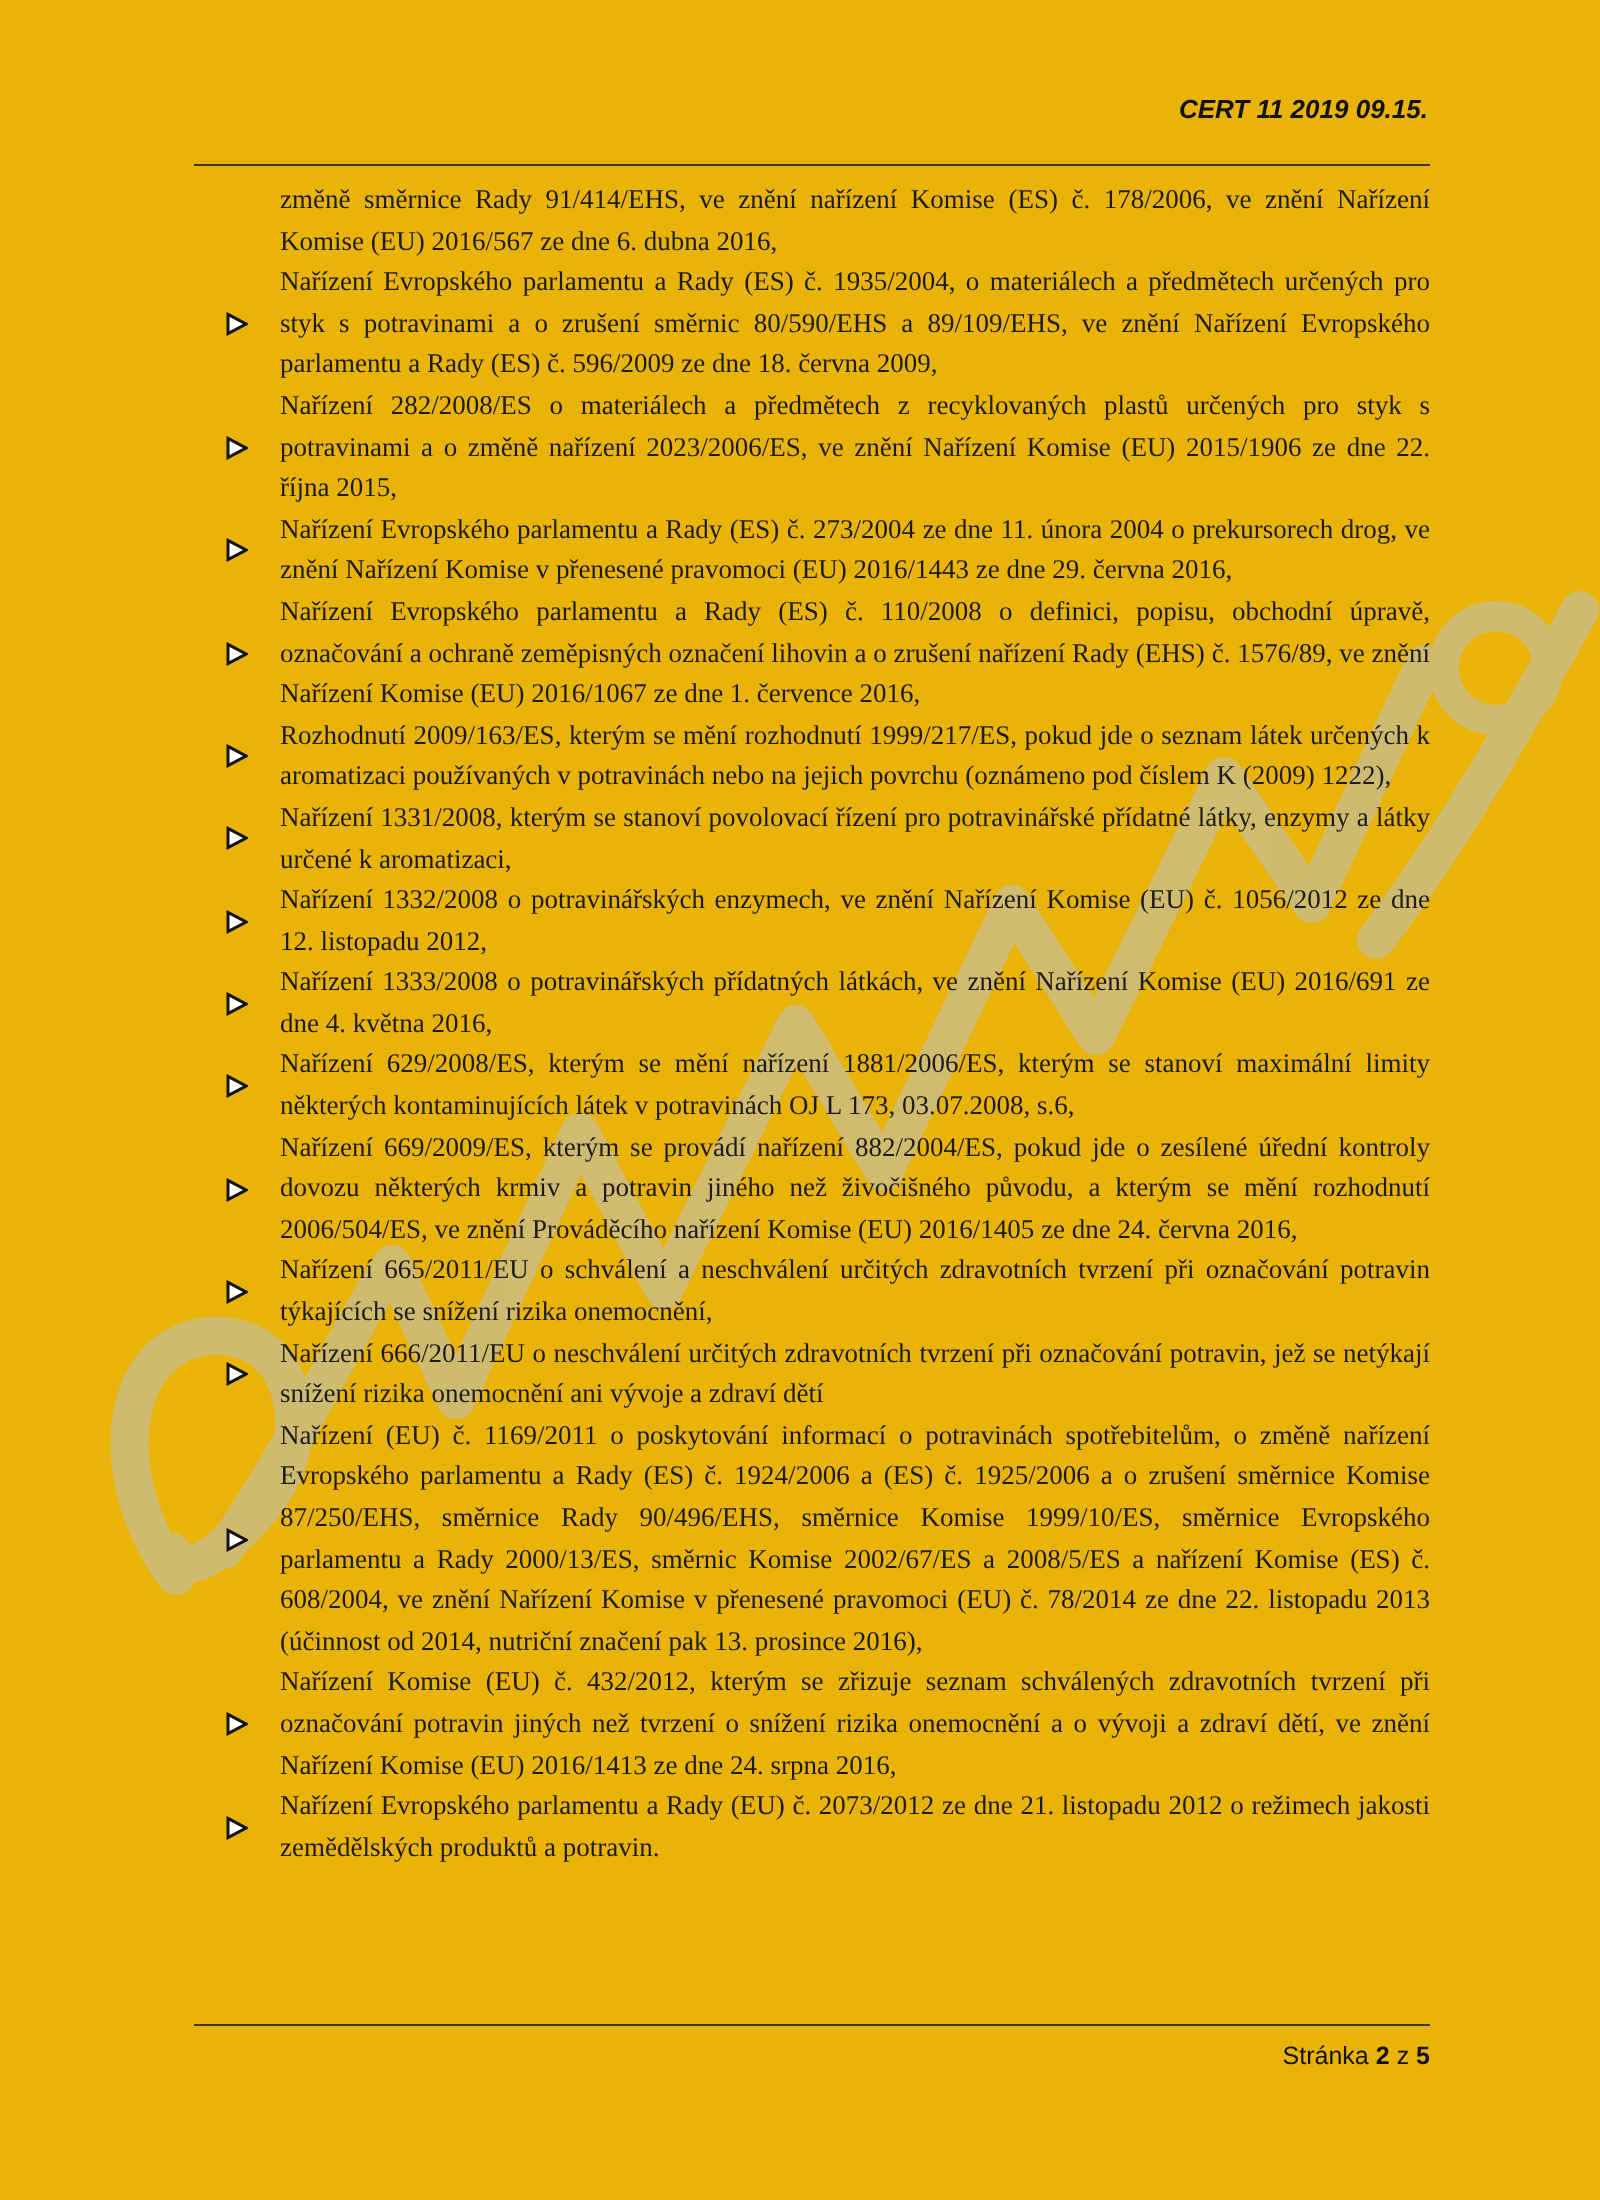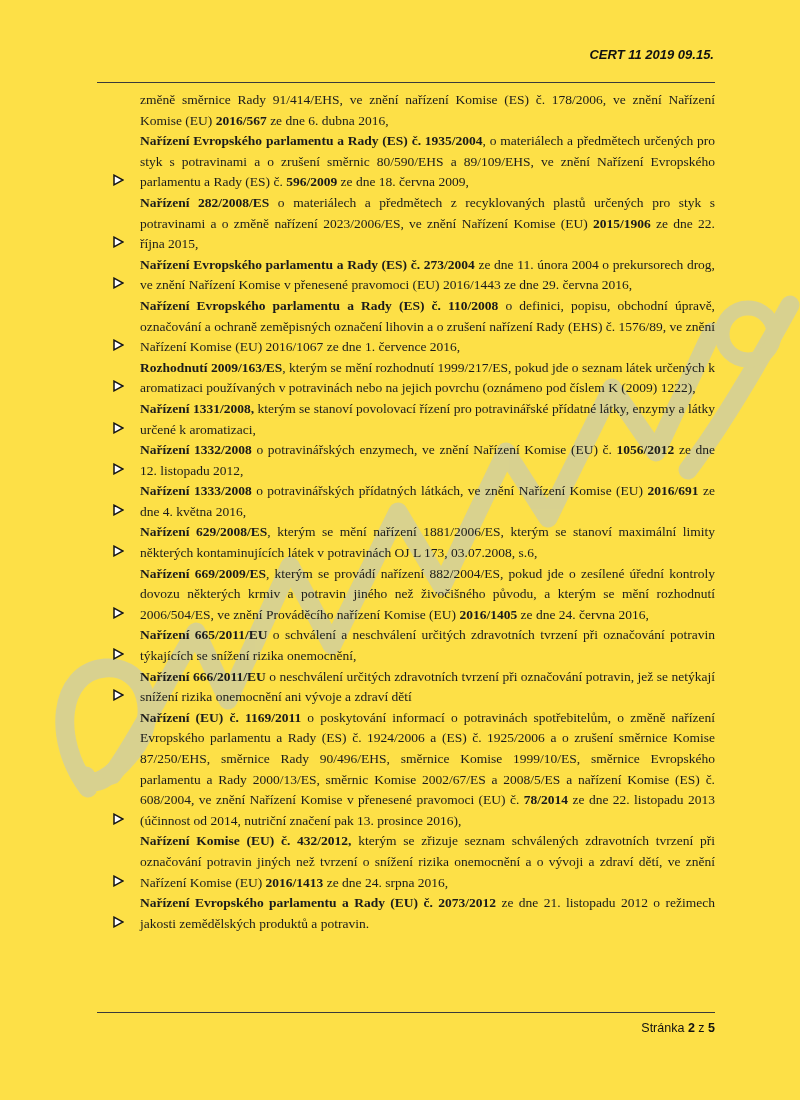--- a/index.html
+++ b/index.html
@@ -1,19 +1,19 @@
 <!DOCTYPE html>
 <html><head>
 <meta charset="utf-8">
 <style>
   html,body{margin:0;padding:0;background:#e8e8e8;}
   .page{
     position:relative;
     width:800px;height:1100px;
-    background:#fde047;
+    background:#eab308;
     overflow:hidden;
     font-family:"Liberation Serif", serif;
     color:#1b1b1b;
   }
   .watermark{
     position:absolute;left:0;top:0;z-index:0;
     pointer-events:none;
   }
   .content{position:relative;z-index:1;}
   .doc-ref{
@@ -24,23 +24,23 @@
   }
   .header-rule{
     position:absolute;left:97px;top:82px;width:618px;height:0;
     border:none;border-top:1.4px solid #3a3a3a;margin:0;
   }
   .body-col{
     position:absolute;left:97px;top:90px;width:618px;
     font-size:13.5px;line-height:20.6px;
     text-align:justify;
   }
-  .b{font-weight:bold;margin-top:14px;}
+  .b{font-weight:normal;margin-top:14px;}
   .continuation{margin:0 0 0 0;padding-left:43px;}
-  .item{display:flex;align-items:flex-end;}
+  .item{display:flex;align-items:center;}
   .bullet{
     flex:0 0 43px;box-sizing:border-box;
     padding-left:16px;padding-top:4.5px;
   }
   .item-text{flex:1 1 auto;}
   .footer-rule{
     position:absolute;left:97px;top:1012px;width:618px;height:0;
     border:none;border-top:1.4px solid #3a3a3a;margin:0;
   }
   .footer-text{

